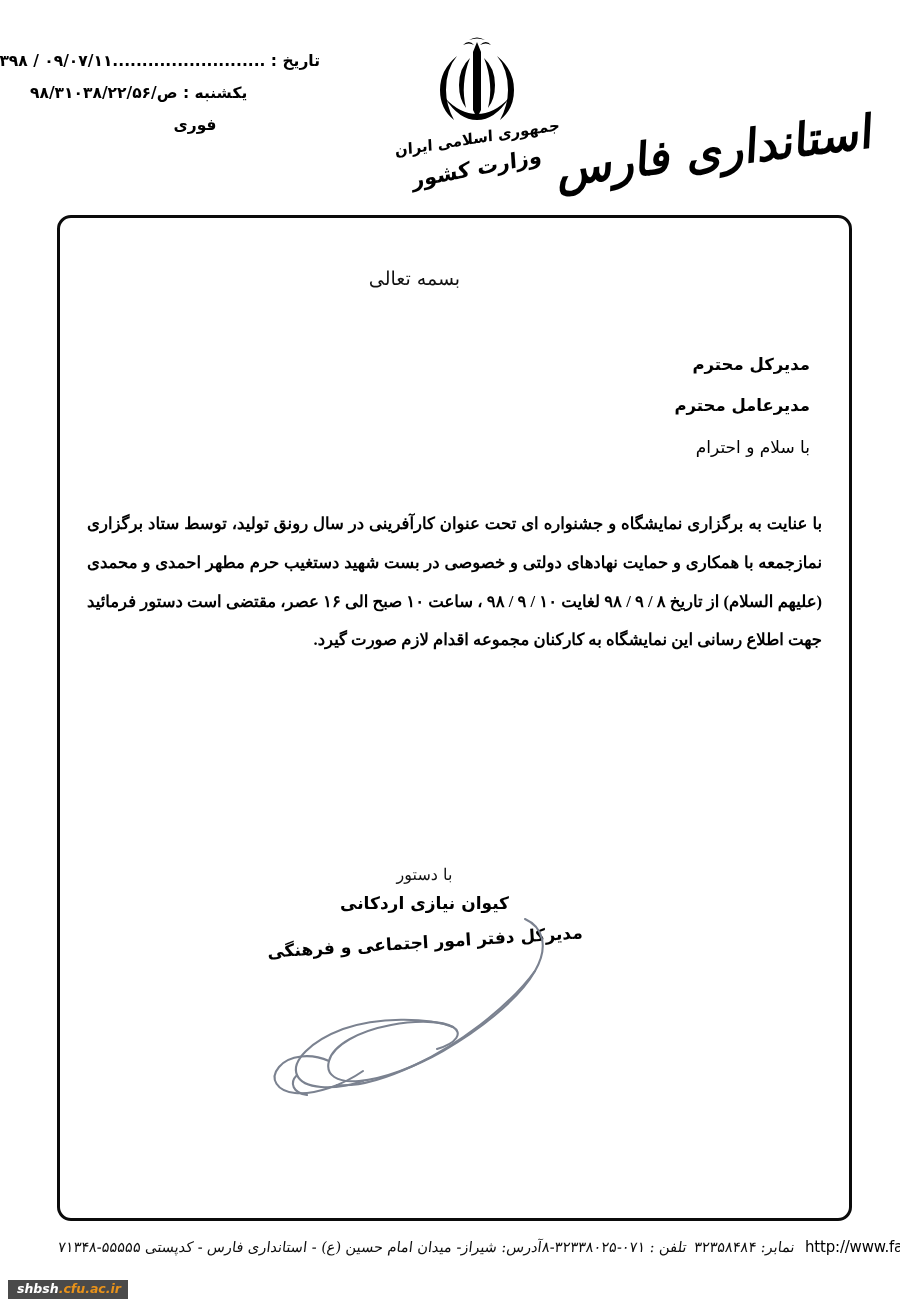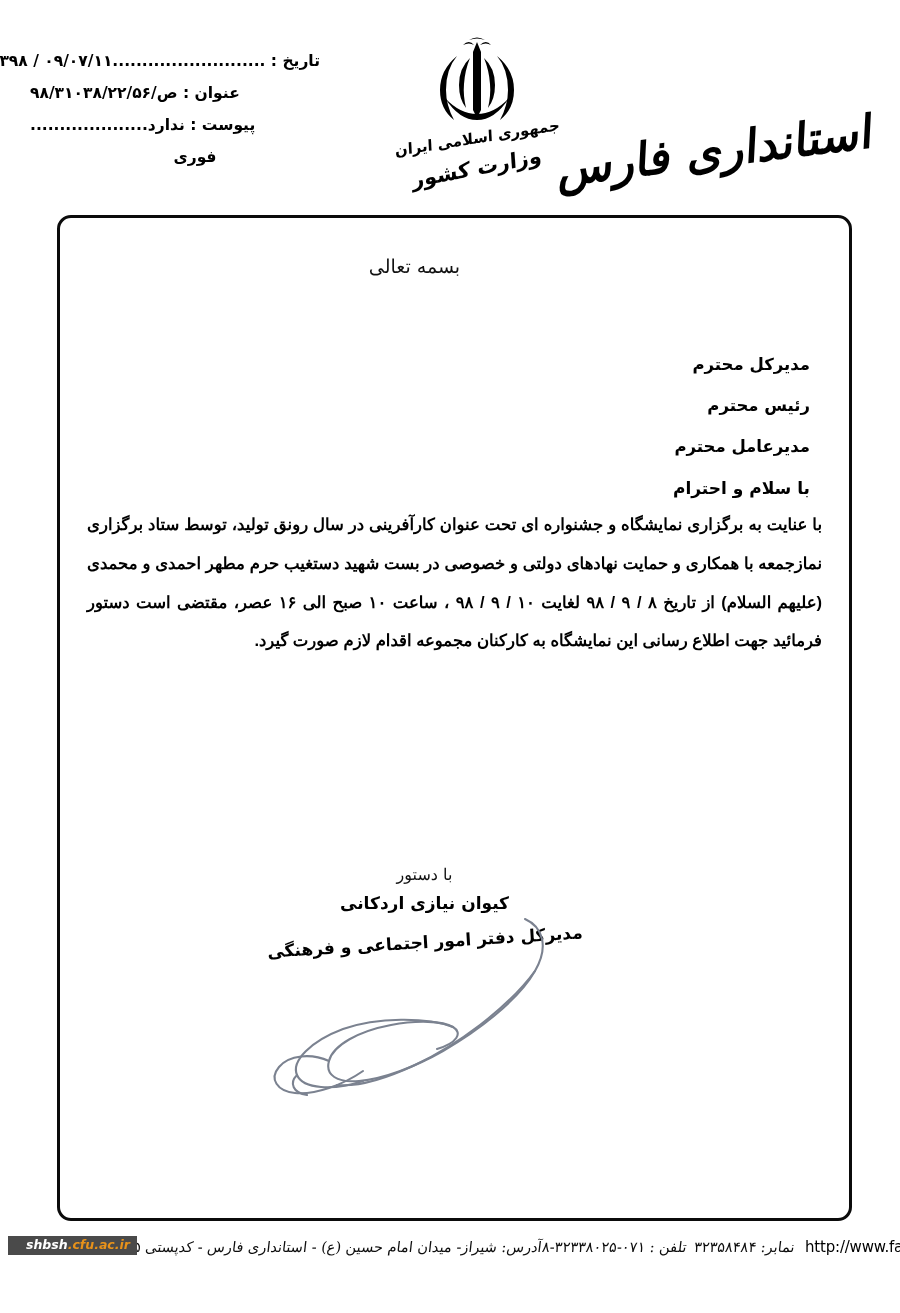--- a/index.html
+++ b/index.html
@@ -131,21 +131,21 @@
     left: 57px;
     width: 795px;
     height: 1006px;
     box-sizing: border-box;
     padding: 0;
     direction: rtl;
   }
 
   .besmeh {
     position: absolute;
-    top: 40px;
+    top: 52px;
     left: 0;
     width: 795px;
     text-align: center;
     font-family: "DejaVu Serif", "Liberation Serif", serif;
     font-size: 19px;
     color: #111;
     transform: translateX(-40px);
   }
 
   .recipients {
@@ -159,35 +159,35 @@
     font-family: "DejaVu Sans", "Liberation Sans", sans-serif;
     font-size: 16.5px;
     font-weight: bold;
     color: #000;
     margin-bottom: 22px;
     letter-spacing: -0.3px;
   }
   .salutation {
     font-family: "DejaVu Sans", "Liberation Sans", sans-serif;
     font-size: 17px;
-    font-weight: bold;
+    font-weight: normal;
     color: #000;
     margin-top: 8px;
     letter-spacing: -0.3px;
   }
 
   .paragraphs {
     position: absolute;
     top: 290px;
     right: 30px;
     left: 30px;
     width: 735px;
   }
   .para {
-    font-family: Liberation Sans, sans-serif;
+    font-family: Liberation Serif, serif;
     font-size: 16.5px;
     font-weight: bold;
     line-height: 2.35;
     color: #000;
     text-align: justify;
     text-align-last: right;
     letter-spacing: -0.35px;
     margin: 0 0 22px 0;
   }
 
@@ -290,23 +290,23 @@
     direction: ltr;
     unicode-bidi: isolate;
     margin-right: 16px;
     letter-spacing: -0.2px;
   }
 
   
   .watermark {
     position: absolute;
     left: 8px;
-    top: 1236px;
+    top: 1280px;
     background: #4a4a4a;
-    padding: 3px 7px 3px 18px;
+    padding: 3px 7px 3px 9px;
     font-family: "DejaVu Sans", "Liberation Sans", sans-serif;
     font-size: 12.5px;
     font-weight: bold;
     font-style: italic;
     line-height: 1;
     direction: ltr;
     letter-spacing: 0px;
   }
   .wm-a { color: #ffffff; }
   .wm-b { color: #e8921a; }
@@ -314,23 +314,22 @@
 </head>
 <body>
 
 <div class="page">
 
   <div class="header">
 
     <div class="meta-block">
       <div class="meta-line"><span>تاریخ : </span><span>..........................</span><span>۰۹/۰۷/۱۱</span><span> / </span><span>۱۳۹۸</span></div>
 
-      <div class="meta-line"><span>عنوان : </span><span>ص/۹۸/۳۱۰۳۸/۲۲/۵۶</span></div>
-
-      <div class="meta-line"><span>پیوست : </span><span>ندارد</span><span>....................</span></div>
+      <div class="meta-line"><span>یکشنبه : </span><span>ص/۹۸/۳۱۰۳۸/۲۲/۵۶</span></div>
+
 
       <div class="meta-urgent">فوری</div>
     </div>
 
     <div class="emblem-wrap">
       <svg class="emblem-svg" width="104" height="92" viewBox="0 0 104 92" aria-hidden="true">
         <g fill="#000">
 
           <path d="M52 6 L56 16 L56 74 L52 82 L48 74 L48 16 Z"></path>
 
@@ -359,21 +358,20 @@
   </div>
 
   <div class="frame"></div>
 
   <div class="content">
 
     <div class="besmeh">بسمه تعالی</div>
 
     <div class="recipients">
       <div class="recipient-line">مدیرکل محترم</div>
-      <div class="recipient-line">رئیس محترم</div>
       <div class="recipient-line">مدیرعامل محترم</div>
       <div class="salutation">با سلام و احترام</div>
     </div>
 
     <div class="paragraphs">
       <p class="para">با عنایت به برگزاری نمایشگاه و جشنواره ای تحت عنوان کارآفرینی در سال رونق تولید، توسط ستاد برگزاری نمازجمعه با همکاری و حمایت نهادهای دولتی و خصوصی در بست شهید دستغیب حرم مطهر احمدی و محمدی (علیهم السلام) از تاریخ ۸ / ۹ / ۹۸ لغایت ۱۰ / ۹ / ۹۸ ، ساعت ۱۰ صبح الی ۱۶ عصر، مقتضی است دستور فرمائید جهت اطلاع رسانی این نمایشگاه به کارکنان مجموعه اقدام لازم صورت گیرد.</p>
     </div>
 
     <div class="signature">
       <div class="sig-thanks">با دستور</div>

